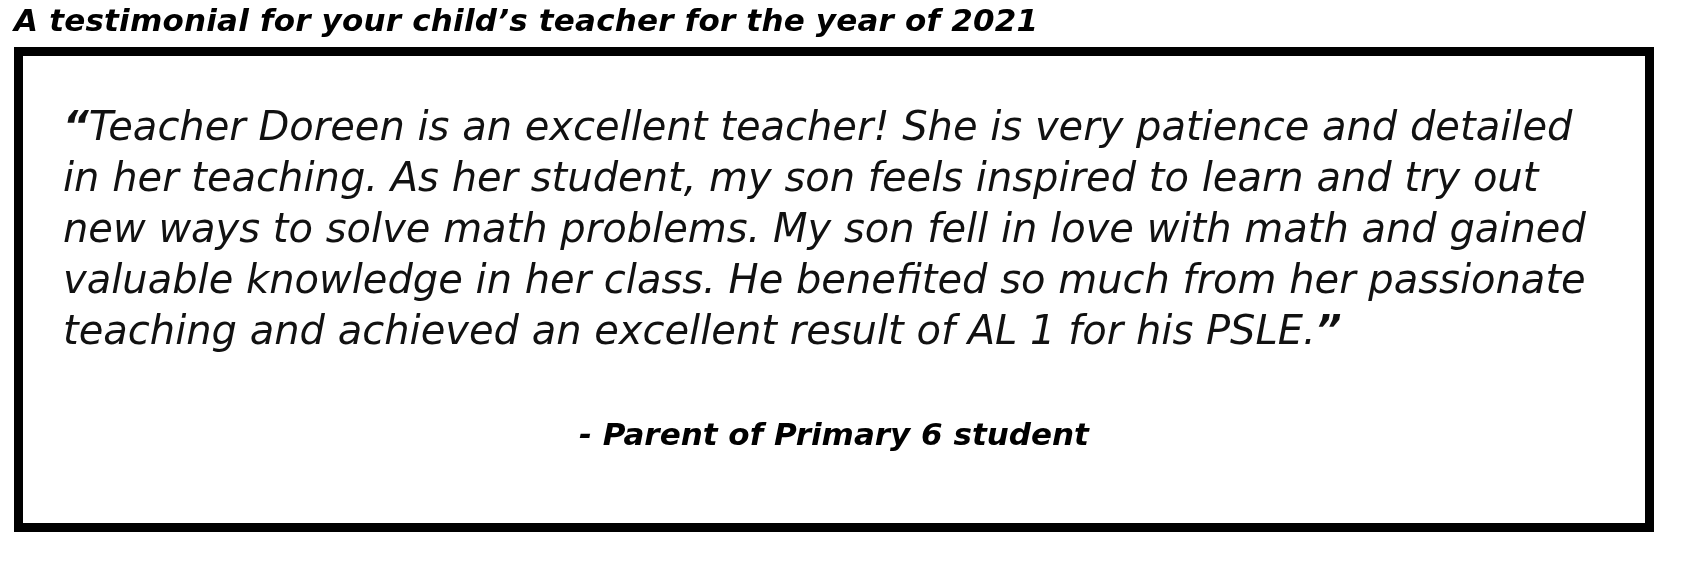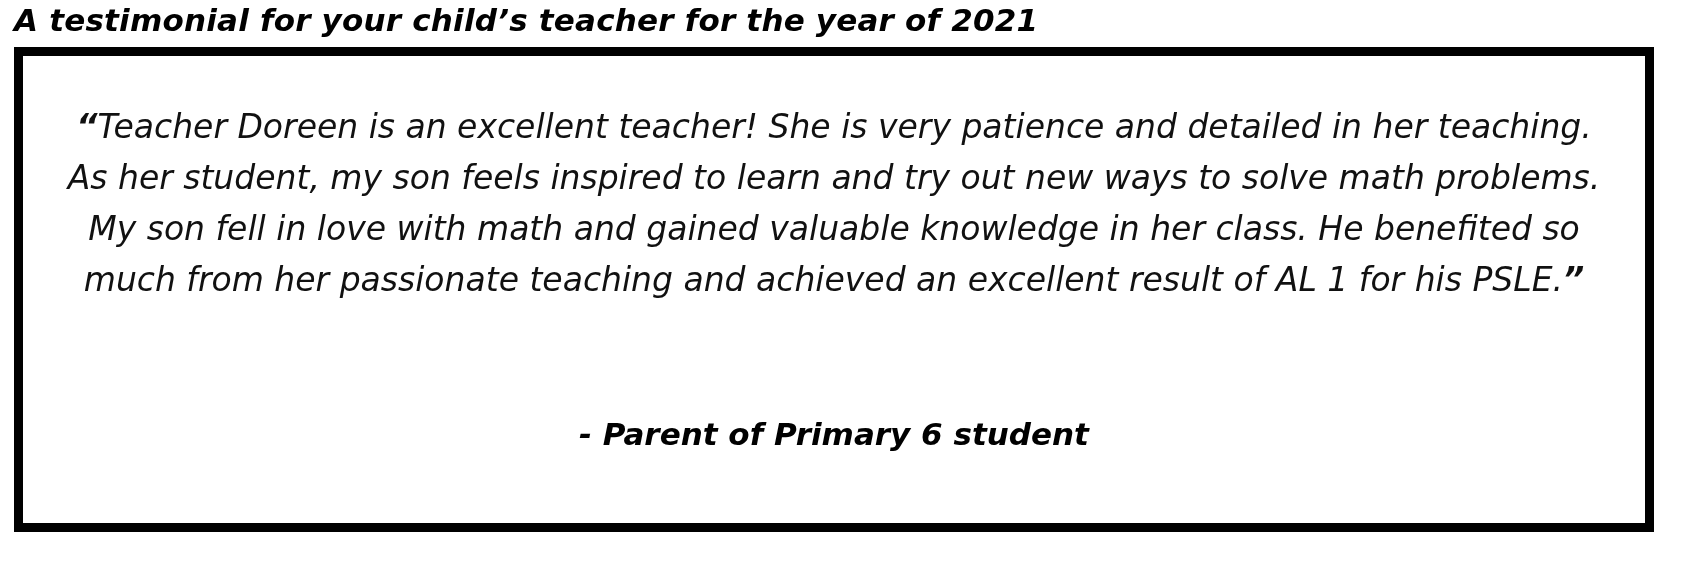--- a/index.html
+++ b/index.html
@@ -40,22 +40,21 @@
     height: 485px;
     box-sizing: border-box;
     border: 9px solid #000000;
     background: #ffffff;
   }
   .quote-body {
     position: absolute;
     left: 40px;
     top: 45px;
     width: 1542px;
-    text-align: center;
-    font-size: 33px;
+    font-size: 40px;
     font-style: italic;
     line-height: 51px;
     color: #111111;
   }
   .quote-mark {
     font-weight: bold;
     font-style: italic;
   }
   .attribution {
     position: absolute;

